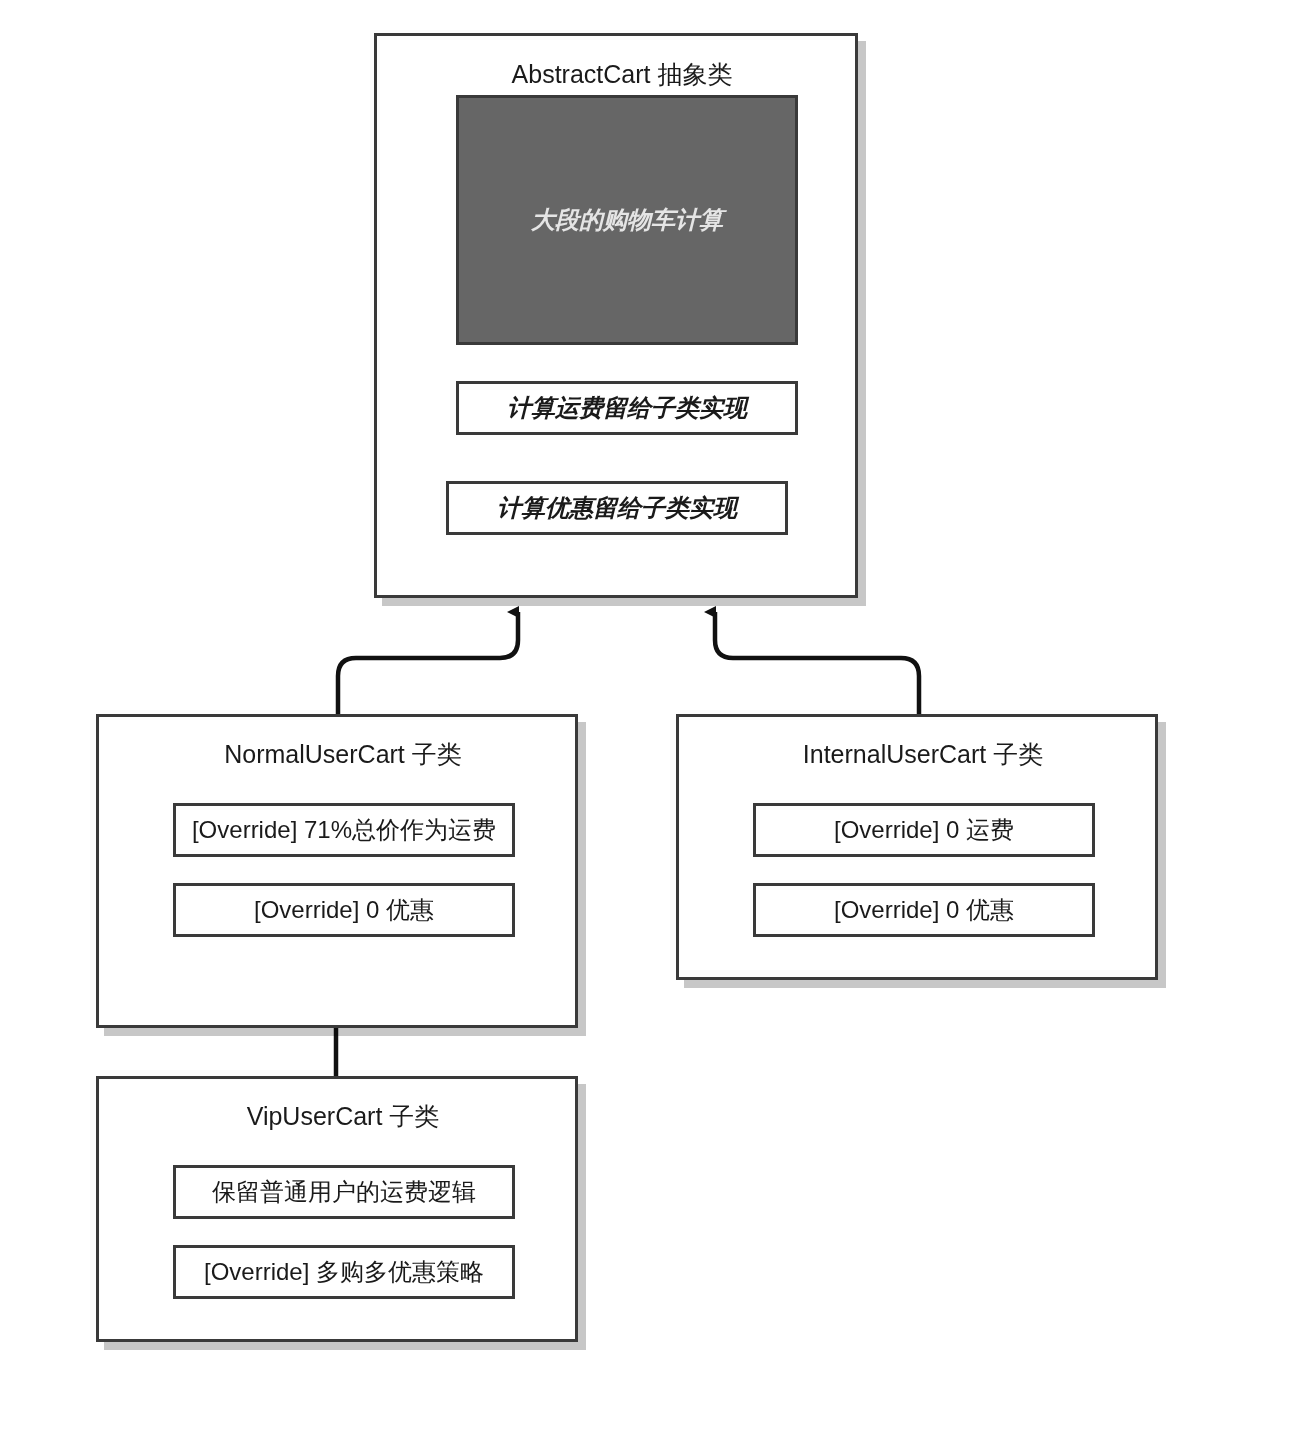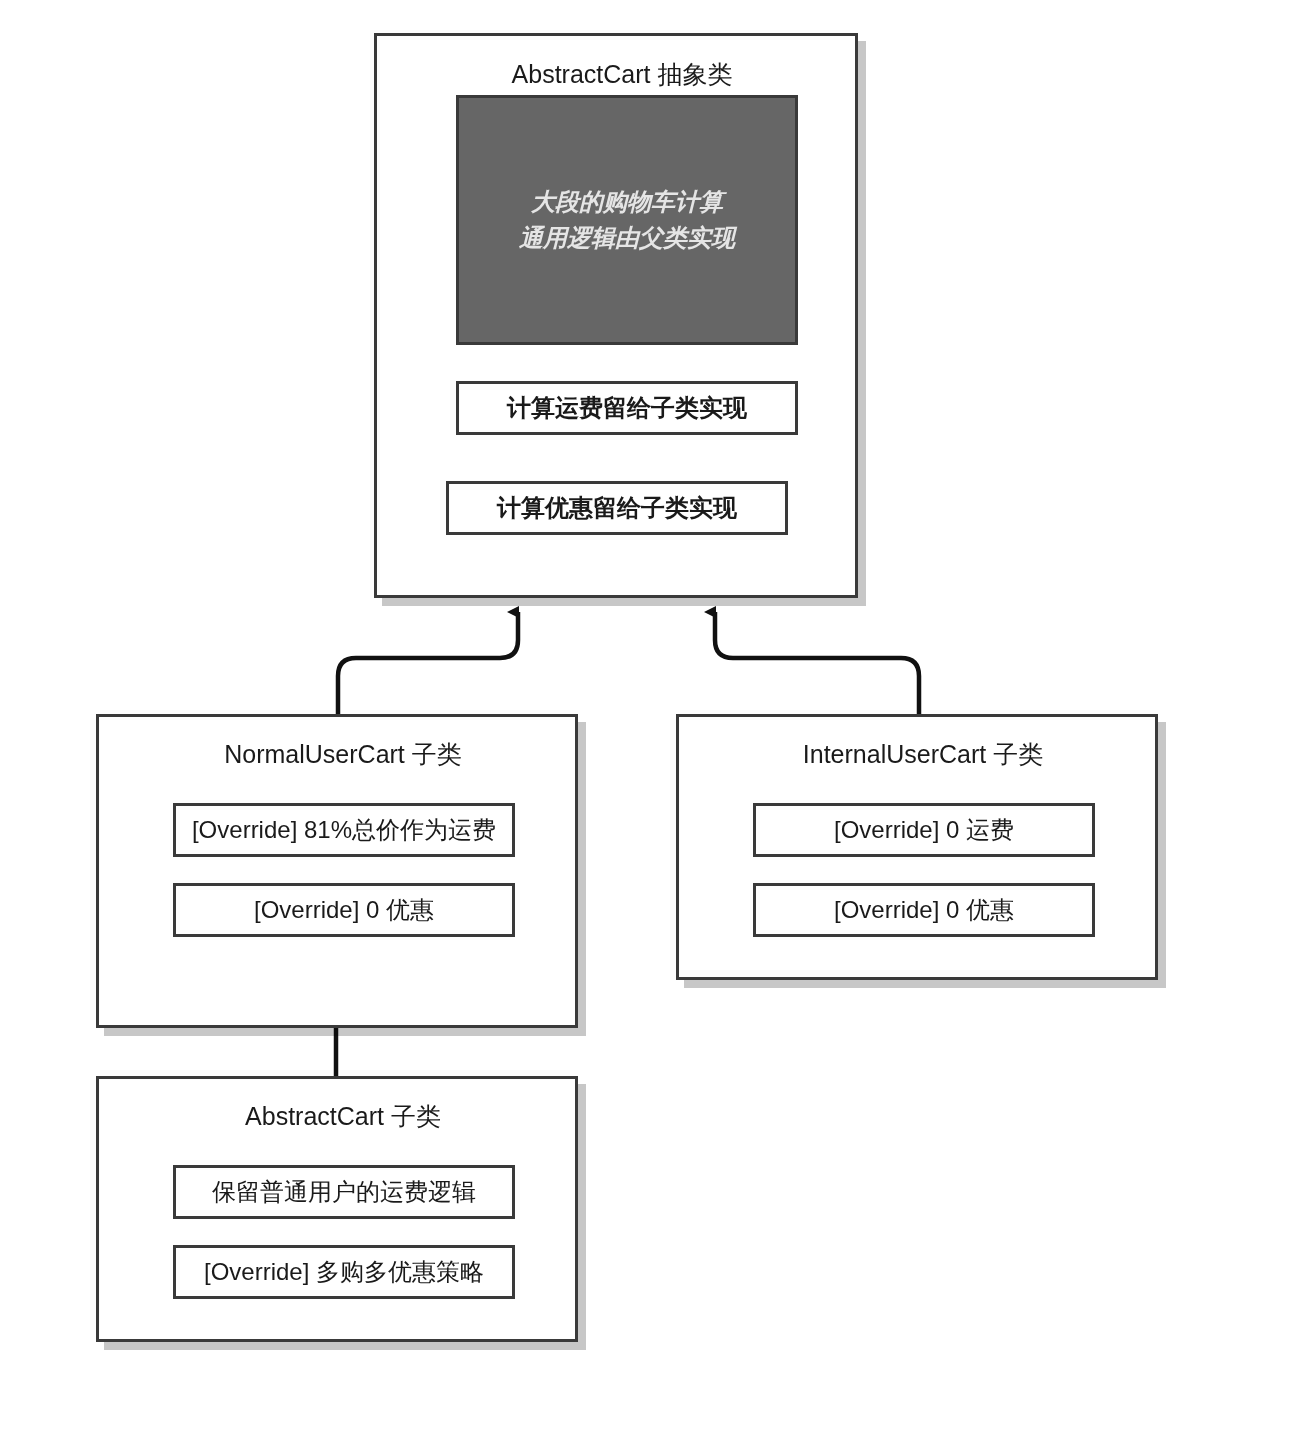--- a/index.html
+++ b/index.html
@@ -60,20 +60,21 @@
     background: #ffffff;
     text-align: center;
     font-size: 24px;
     line-height: 48px;
     height: 54px;
     color: #1a1a1a;
     white-space: nowrap;
     overflow: hidden;
   }
   .member.italic {
+    font-style: italic;
     font-weight: 600;
   }
 
   
   .impl-block {
     box-sizing: border-box;
     background: #666666;
     border: 3px solid #3a3a3a;
     color: #e5e5e5;
     display: flex;
@@ -161,39 +162,38 @@
 
     <path d="M 336 1076 L 336 992" fill="none" stroke="#111111" stroke-width="4.5" marker-end="url(#arrow-up)"></path>
   </svg>
 
   <div class="class-box" id="box-abstract-cart">
     <div class="class-title">AbstractCart 抽象类</div>
 
     <div class="impl-block">
       <div>
         <span class="impl-line">大段的购物车计算</span>
-        <span class="impl-line">通用逻辑由父类实现</span>
       </div>
     </div>
 
     <div class="member italic m1">计算运费留给子类实现</div>
     <div class="member italic m2">计算优惠留给子类实现</div>
   </div>
 
   <div class="class-box child-box" id="box-normal-user-cart">
     <div class="class-title">NormalUserCart 子类</div>
-    <div class="member r1">[Override] 81%总价作为运费</div>
+    <div class="member r1">[Override] 71%总价作为运费</div>
     <div class="member r2">[Override] 0 优惠</div>
   </div>
 
   <div class="class-box child-box" id="box-internal-user-cart">
     <div class="class-title">InternalUserCart 子类</div>
     <div class="member r1">[Override] 0 运费</div>
     <div class="member r2">[Override] 0 优惠</div>
   </div>
 
   <div class="class-box child-box" id="box-vip-user-cart">
-    <div class="class-title">AbstractCart 子类</div>
+    <div class="class-title">VipUserCart 子类</div>
     <div class="member r1">保留普通用户的运费逻辑</div>
     <div class="member r2">[Override] 多购多优惠策略</div>
   </div>
 
 </div>
 
 </body></html>

